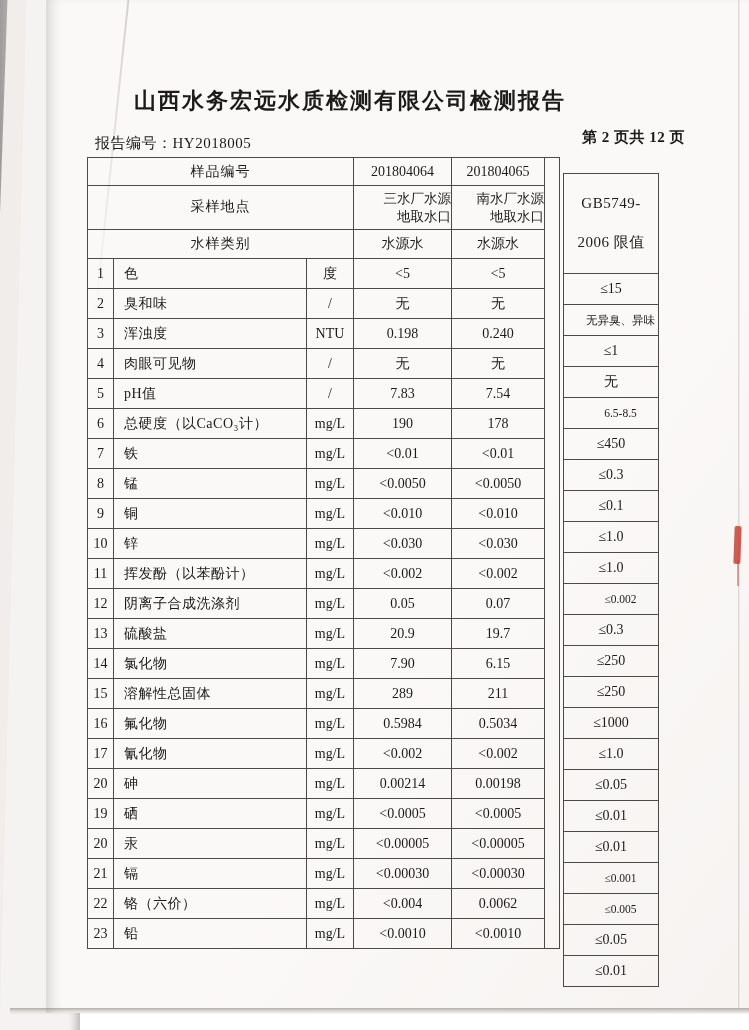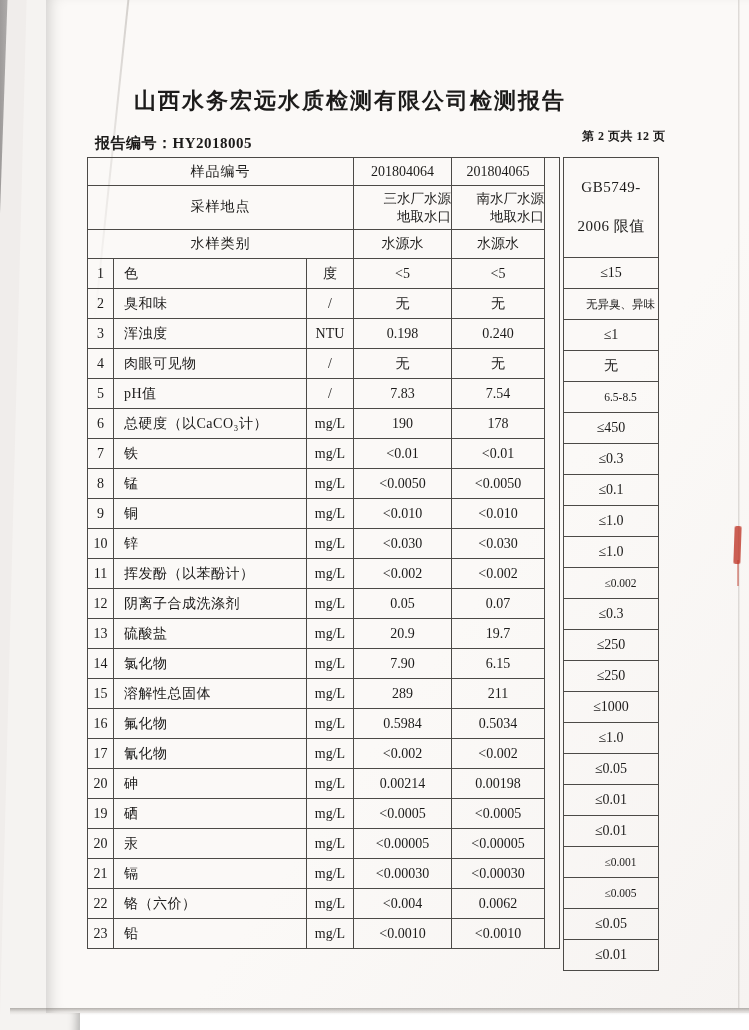--- a/index.html
+++ b/index.html
@@ -28,41 +28,41 @@
     background:linear-gradient(to right, rgba(185,180,175,.55), rgba(230,226,222,.3)); }
   .red-mark { position:absolute; left:734px; top:526px; width:7px; height:38px;
     background:var(--red_mark,#c0392b); opacity:.8; border-radius:2px;
     transform:rotate(2deg); filter:blur(.4px); }
   .red-mark-tail { position:absolute; left:737px; top:560px; width:2px; height:26px;
     background:var(--red_mark,#c0392b); opacity:.45; }
 
   
   .doc-title { position:absolute; left:0; top:86px; width:700px; text-align:center;
     font-size:22px; font-weight:bold; letter-spacing:2px; color:var(--text,#1c1b1a); }
-  .report-no { position:absolute; left:95px; top:134px; font-size:15px; font-weight:bold;
+  .report-no { position:absolute; left:95px; top:134px; font-size:15px; font-weight:normal;
     letter-spacing:.5px; color:var(--text,#1c1b1a); }
-  .page-indicator { position:absolute; left:582px; top:128px; font-size:12px; font-weight:bold;
+  .page-indicator { position:absolute; left:582px; top:128px; font-size:15px; font-weight:bold;
     letter-spacing:.5px; color:var(--text,#1c1b1a);text-align:right; }
 
   
   table.main { position:absolute; left:87px; top:157px; border-collapse:collapse;
     table-layout:fixed; color:var(--text,#1c1b1a); }
   table.main td { border:1px solid var(--table_line,#4c4a47); text-align:center;
     vertical-align:middle; font-size:14px; overflow:hidden; white-space:nowrap; }
   table.main .h1 td { height:28px; }
   table.main .h2 td { height:44px; line-height:1.3; }
   table.main .h3 td { height:29px; }
   table.main .data-row td { height:30px; }
   td.c-name { text-align:left !important; padding-left:10px; letter-spacing:.5px; }
   td.h-label { letter-spacing:1px; }
   td.narrow { background:transparent; }
   .loc-cell div { font-size:13.5px;text-align:right; }
 
   
-  .limit-col { position:absolute; left:563px; top:157px; width:96px; color:var(--text,#1c1b1a);text-align:right; }
+  .limit-col { position:absolute; left:563px; top:173px; width:96px; color:var(--text,#1c1b1a);text-align:right; }
   .limit-header { height:101px; border:1px solid var(--table_line,#4c4a47);
     display:flex; flex-direction:column; justify-content:space-evenly; align-items:center;
     font-size:15px; letter-spacing:.5px; }
   .limit-box { height:32px; margin-top:-1px; border:1px solid var(--table_line,#4c4a47);
     display:flex; align-items:center; justify-content:center; font-size:14px; white-space:nowrap; }
   .limit-box.small { font-size:11.5px; letter-spacing:0;padding-left:19px; }
 </style>
 </head>
 <body>
 

